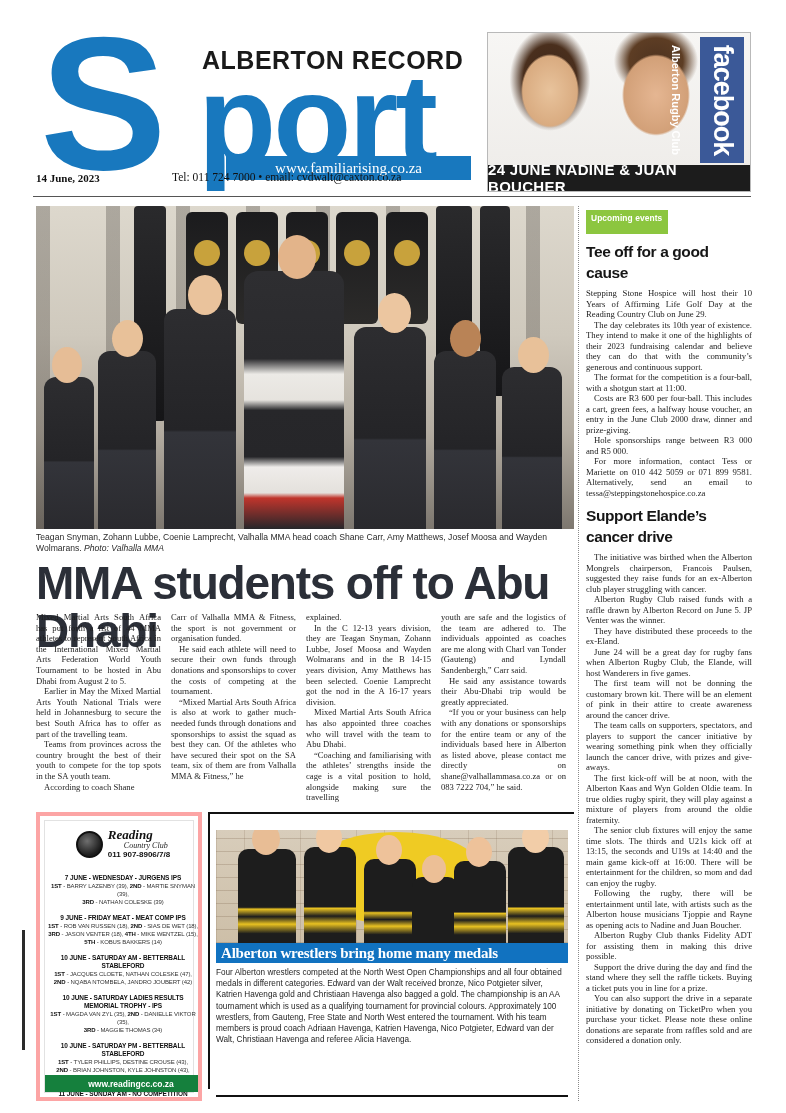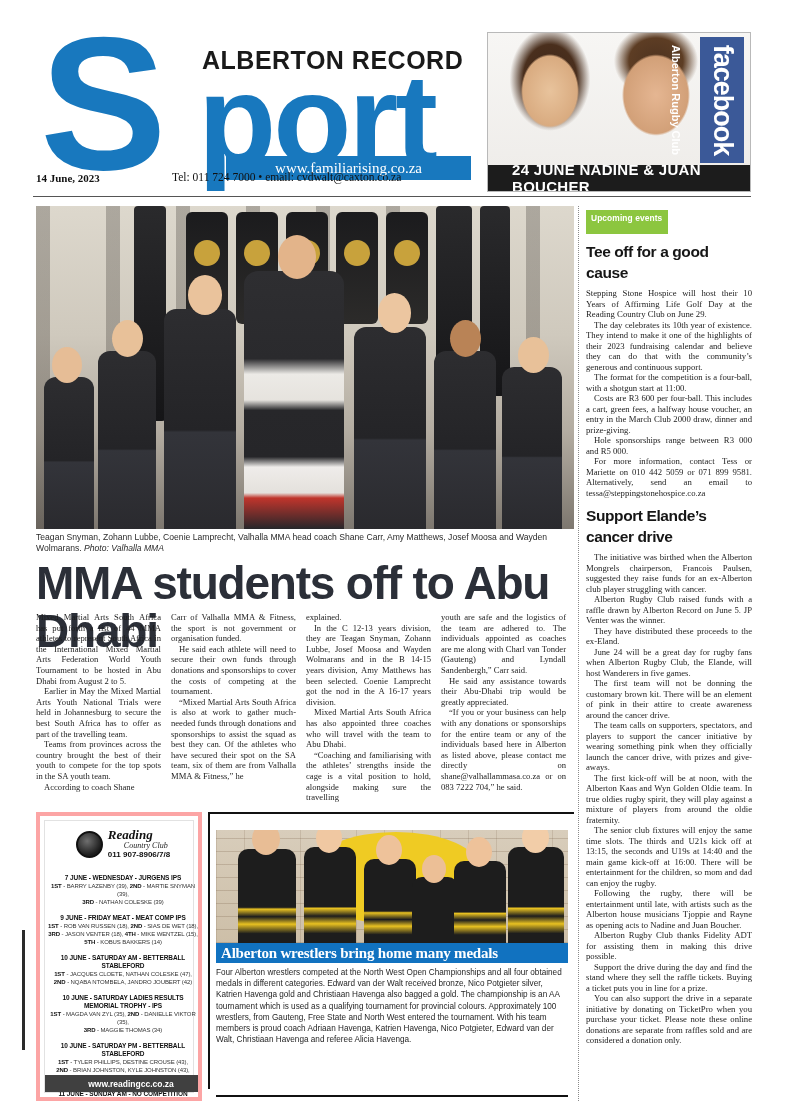--- a/index.html
+++ b/index.html
@@ -83,21 +83,21 @@
     white-space: nowrap;
     font-family: "Liberation Sans", sans-serif; font-weight: 700;
     font-size: 11px; color: #fff; letter-spacing: 0;
   }
   .fb-tag-inner { position:absolute; inset:0; }
   .fb-bar {
     position: absolute; left: 0; bottom: 0; width: 264px; height: 26px;
     background: #1c1c1c; color: #fff;
     font-family: "Liberation Sans", sans-serif; font-weight: 700;
     font-size: 15px; letter-spacing: 0.3px;
-    display: flex; align-items: center; justify-content: center; padding-left: 24px;
+    display: flex; align-items: center; justify-content: center;
   }
 
   
   .lead-photo {
     position: absolute; left: 36px; top: 206px; width: 538px; height: 323px;
     background:
       linear-gradient(180deg, #d8d3c9 0%, #c8c2b6 30%, #8b8278 62%, #6e6962 100%);
     overflow:hidden;
   }
   .lp-wall { position:absolute; inset:0;
@@ -186,21 +186,21 @@
     font-size: 8px; color: #222; line-height: 9px; padding-left: 16px; }
   .rcc-tel { font-family: "Liberation Sans", sans-serif; font-weight: 700;
     font-size: 8px; color: #111; line-height: 10px; }
   .rcc-list { position: absolute; left: 6px; top: 50px; width: 154px; text-align: center; }
   .rcc-day { font-family: "Liberation Sans", sans-serif; font-weight: 700;
     font-size: 6.5px; color: #111; margin-top: 8px; line-height: 8px; letter-spacing: -0.1px;}
   .rcc-res { font-family: "Liberation Sans", sans-serif;
     font-size: 6px; color: #333; line-height: 8px; letter-spacing: -0.1px; }
   .rcc-res b { font-weight: 700; color:#111; }
   .rcc-web { position: absolute; left: 5px; bottom: 5px; width: 172px; height: 17px;
-    background: #404040; color: #fff; display: flex; align-items: center; justify-content: center;
+    background: #15803d; color: #fff; display: flex; align-items: center; justify-content: center;
     font-family: "Liberation Sans", sans-serif; font-weight: 700; font-size: 8.5px; }
 
   
   .wr-box { position: absolute; left: 208px; top: 812px; width: 366px; height: 289px; }
   .wr-speech {
     position: absolute; left: 0; top: 0; width: 366px; height: 16px;
     border-top: 2px solid #111; 
   }
   .wr-photo {
     position: absolute; left: 8px; top: 18px; width: 352px; height: 113px;
@@ -326,21 +326,21 @@
 
   <div class="rail-divider"></div>
 
   <div class="sidebar">
     <div class="badge">Upcoming events</div>
     <div class="sb-head">Tee off for a good cause</div>
     <div class="sb-body">
         <p class="first">Stepping Stone Hospice will host their 10 Years of Affirming Life Golf Day at the Reading Country Club on June 29.</p>
         <p>The day celebrates its 10th year of existence. They intend to make it one of the highlights of their 2023 fundraising calendar and believe they can do that with the community’s generous and continuous support.</p>
         <p>The format for the competition is a four-ball, with a shotgun start at 11:00.</p>
-        <p>Costs are R3 600 per four-ball. This includes a cart, green fees, a halfway house voucher, an entry in the March Club 2000 draw, dinner and prize-giving.</p>
+        <p>Costs are R3 600 per four-ball. This includes a cart, green fees, a halfway house voucher, an entry in the June Club 2000 draw, dinner and prize-giving.</p>
         <p>Hole sponsorships range between R3 000 and R5 000.</p>
         <p>For more information, contact Tess or Mariette on 010 442 5059 or 071 899 9581. Alternatively, send an email to tessa@steppingstonehospice.co.za</p>
       </div>
     <div class="sb-head">Support Elande’s cancer drive</div>
     <div class="sb-body">
         <p>The initiative was birthed when the Alberton Mongrels chairperson, Francois Paulsen, suggested they raise funds for an ex-Alberton club player struggling with cancer.</p>
         <p>Alberton Rugby Club raised funds with a raffle drawn by Alberton Record on June 5. JP Venter was the winner.</p>
         <p>They have distributed these proceeds to the ex-Eland.</p>
         <p>June 24 will be a great day for rugby fans when Alberton Rugby Club, the Elande, will host Wanderers in five games.</p>
         <p>The first team will not be donning the customary brown kit. There will be an element of pink in their attire to create awareness around the cancer drive.</p>

